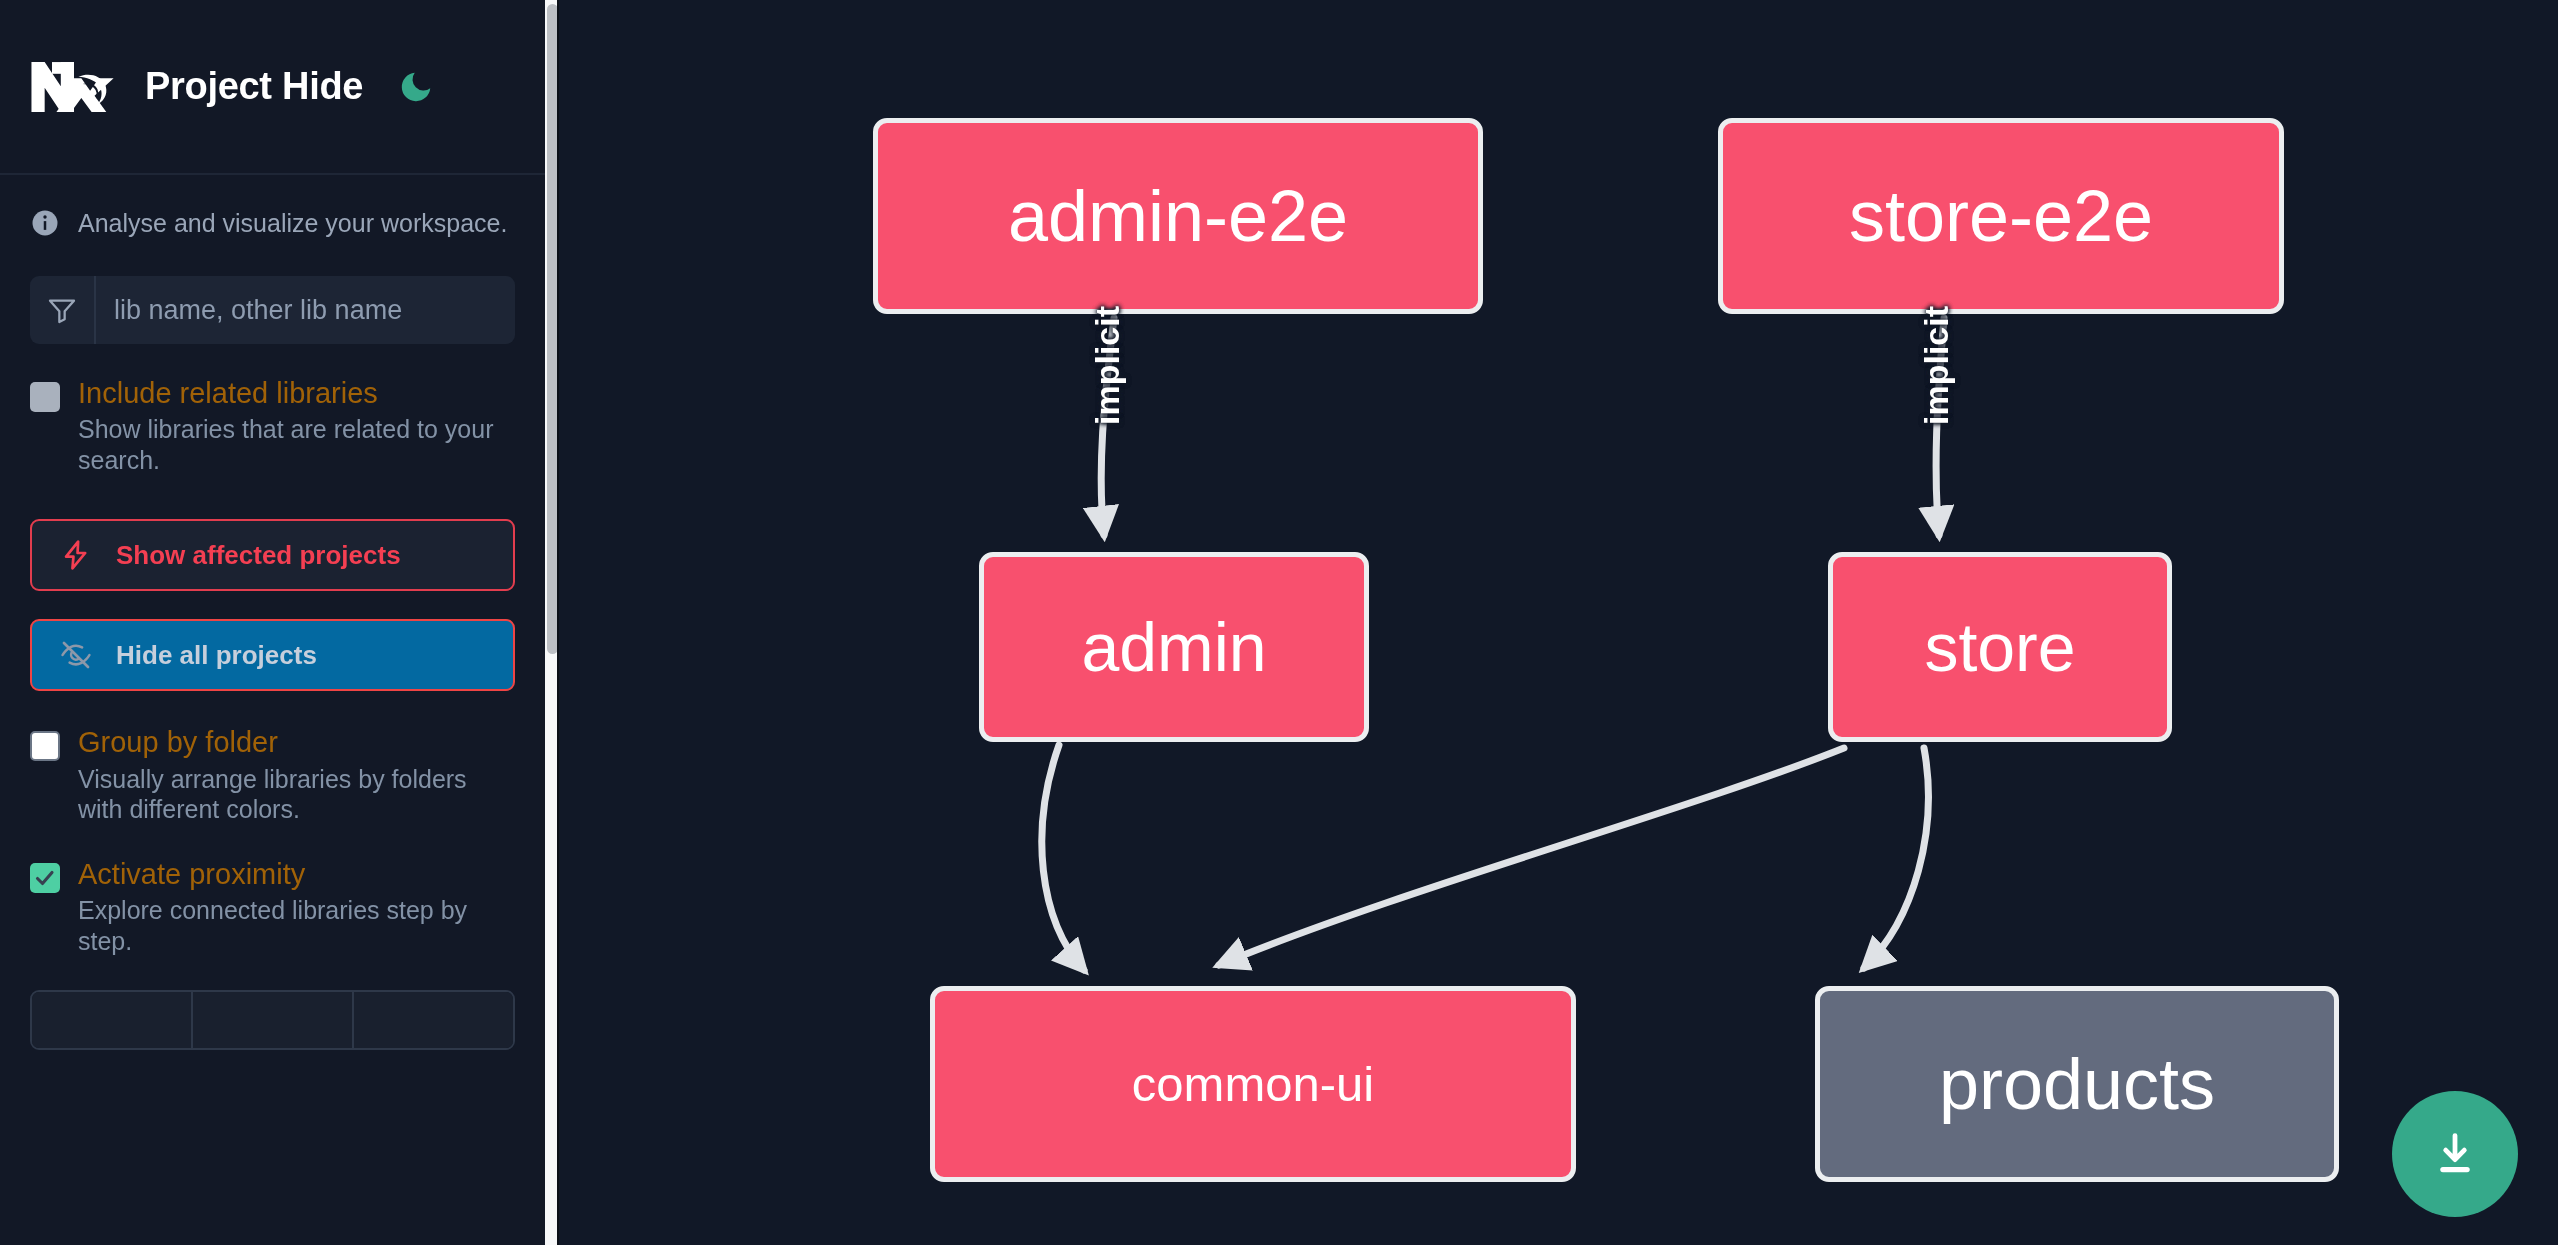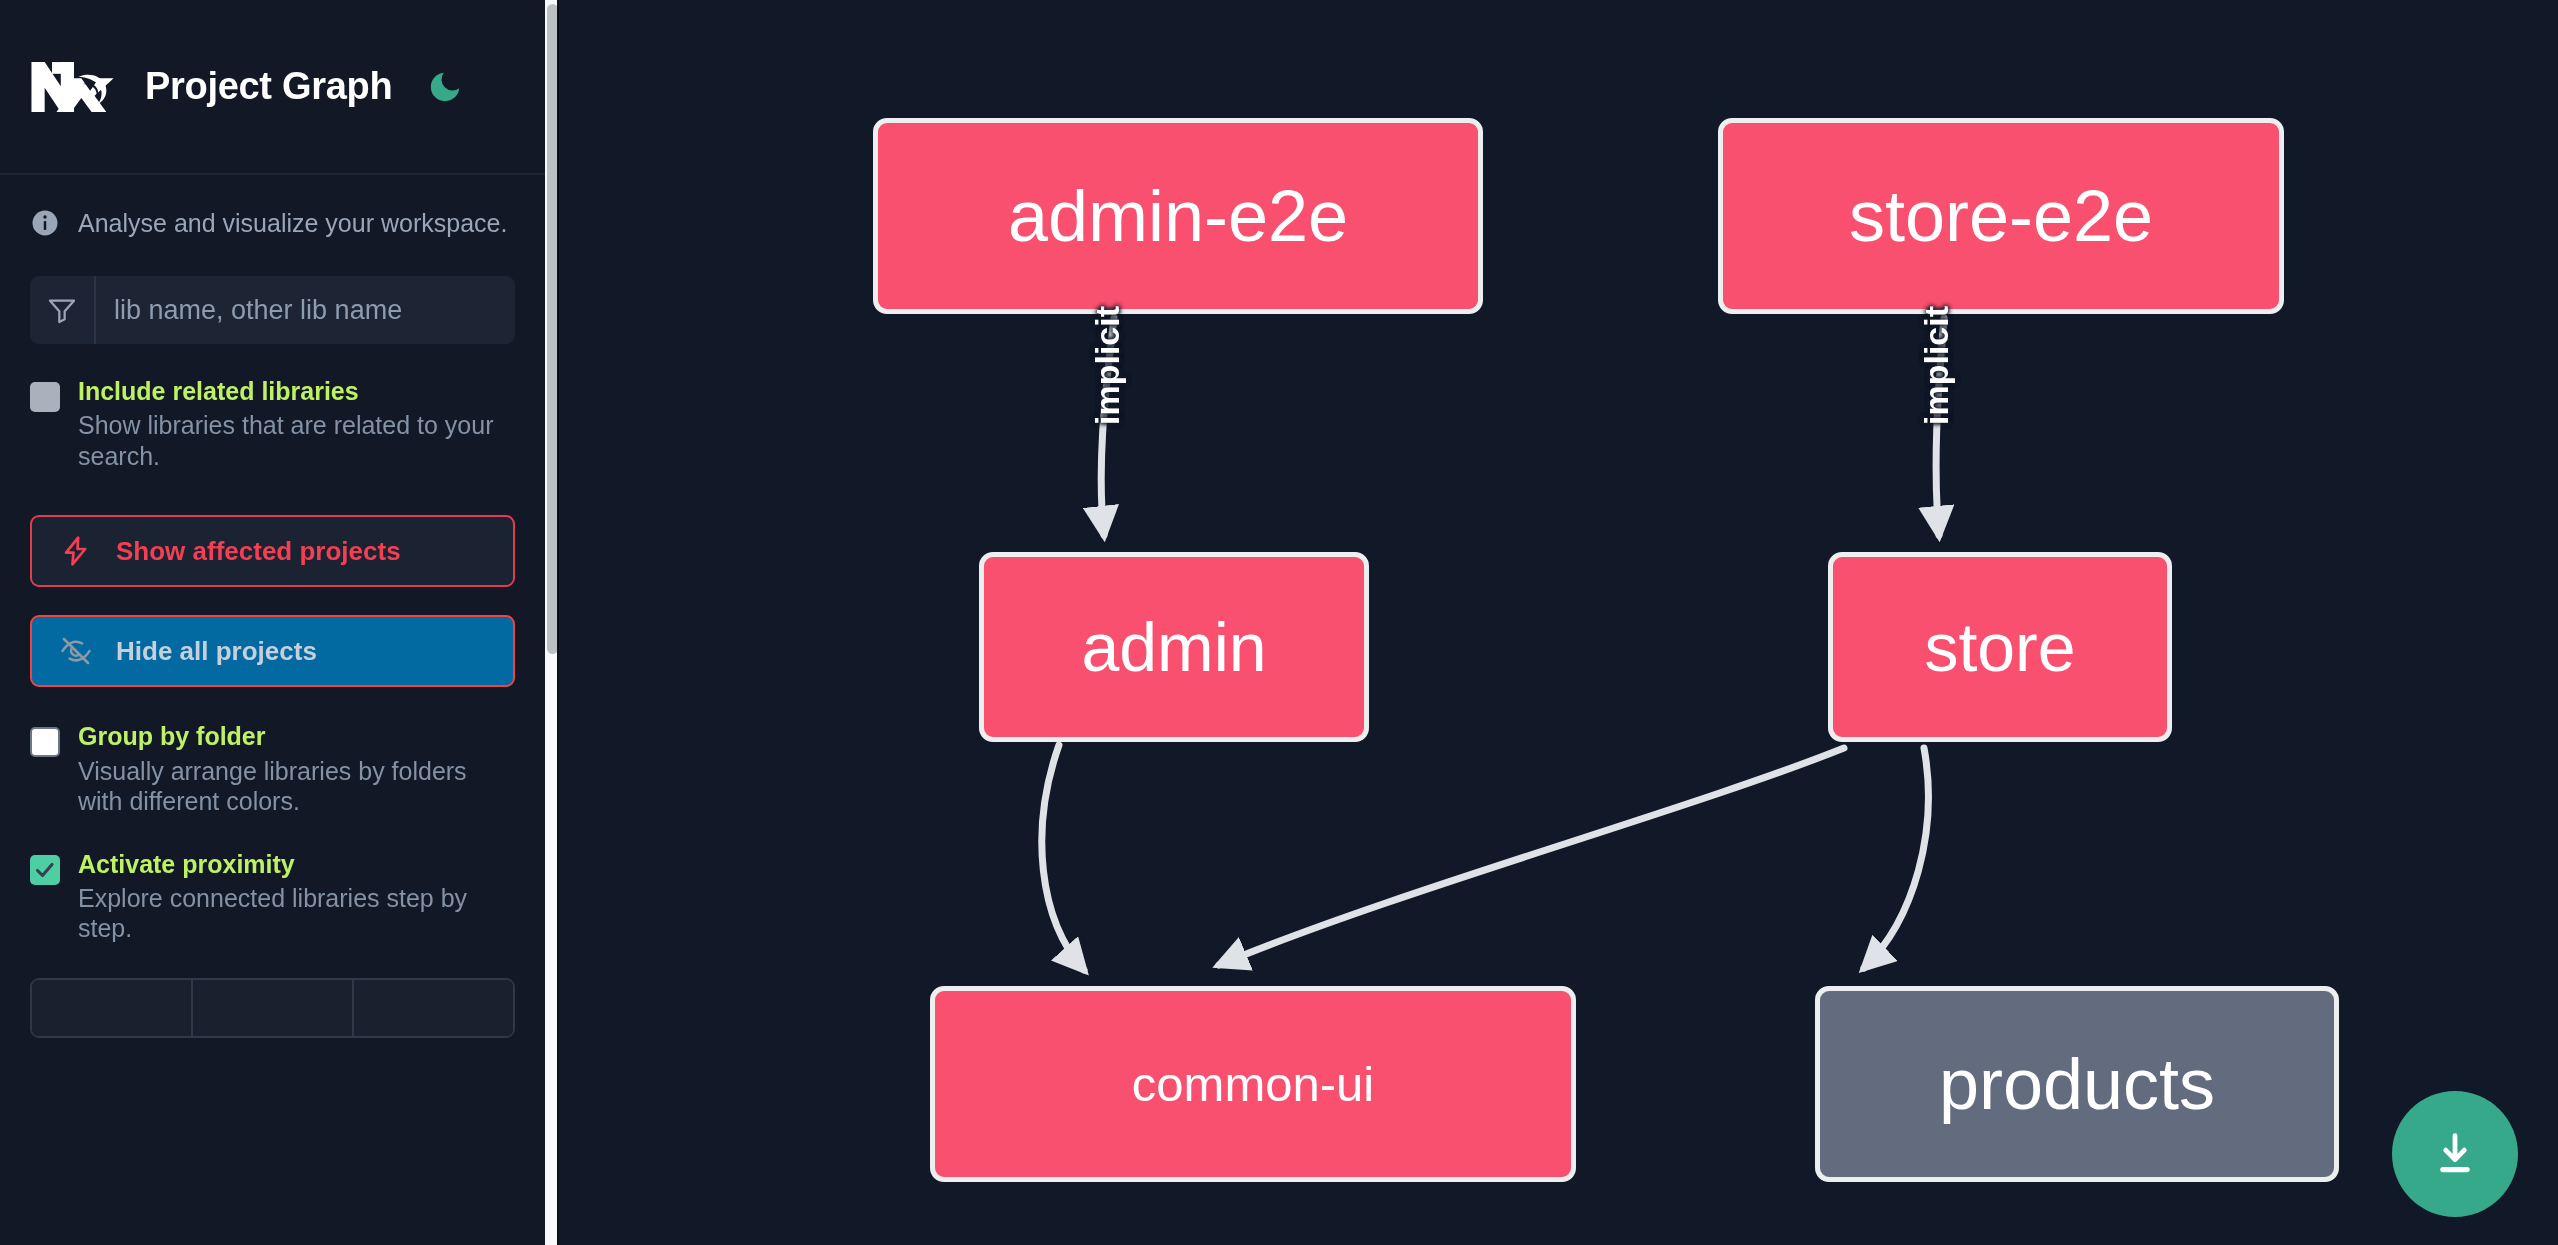--- a/index.html
+++ b/index.html
@@ -78,21 +78,21 @@
   .check-row { display: flex; padding: 34px 30px 0 30px; }
   .cb {
     width: 30px; height: 30px; border-radius: 5px;
     flex: 0 0 30px; margin-top: 4px;
     position: relative;
   }
   .cb.unchecked-grey { background: #a9b1bd; }
   .cb.unchecked-white { background: #ffffff; border: 2px solid #6b7686; }
   .cb.checked-green { background: #4ecfa3; display:flex; align-items:center; justify-content:center; }
   .cb-text { margin-left: 18px; }
-  .cb-label { color: #bef264; font-size: 25px; font-weight: 700; line-height: 1.05; }
+  .cb-label { color: #a16207; font-size: 29px; font-weight: 400; line-height: 1.05; }
   .cb-desc { color: #8392a6; font-size: 25px; line-height: 1.22; margin-top: 6px; max-width: 420px; }
 
   .btn-stack { padding: 44px 30px 0 30px; }
   .gbtn {
     height: 72px; width: 100%;
     border-radius: 9px;
     display: flex; align-items: center;
     padding-left: 24px;
     font-size: 26px; font-weight: 700;
     background: #1b2231;
@@ -182,21 +182,21 @@
       <div class="sb-header">
         <span class="nx-logo">
           <svg viewBox="0 0 120 84" width="88" height="62" aria-hidden="true">
             <path fill="#ffffff" d="M2 8h18l22 33V8h18v68H42L20 43v33H2z"></path>
             <rect fill="#ffffff" x="30" y="8" width="18" height="16"></rect>
             <path fill="#ffffff" d="M50 30h20l12 17 12-17h20L88 54l16 22H84L70 57 56 76H36l16-22z"></path>
             <path fill="#ffffff" d="M66 28c14-6 30-2 36 10 5 10 1 22-9 27 6-9 6-18 1-25-6-8-17-11-28-12z"></path>
             <path fill="#121826" d="M72 38c8-3 17 0 20 7 2 5 1 10-2 13 2-6 1-11-3-15-4-3-10-5-15-5z"></path>
           </svg>
         </span>
-        <span class="app-title">Project Graph</span>
+        <span class="app-title">Project Hide</span>
         <span class="theme-toggle">
           <svg viewBox="0 0 24 24" width="38" height="38" aria-hidden="true">
             <path fill="#35a98a" d="M21 12.8A9 9 0 1 1 11.2 3a7 7 0 0 0 9.8 9.8z"></path>
           </svg>
         </span>
       </div>
 
       <div class="sb-infoline">
         <span class="info-icon">
           <svg viewBox="0 0 24 24" width="30" height="30" aria-hidden="true">

